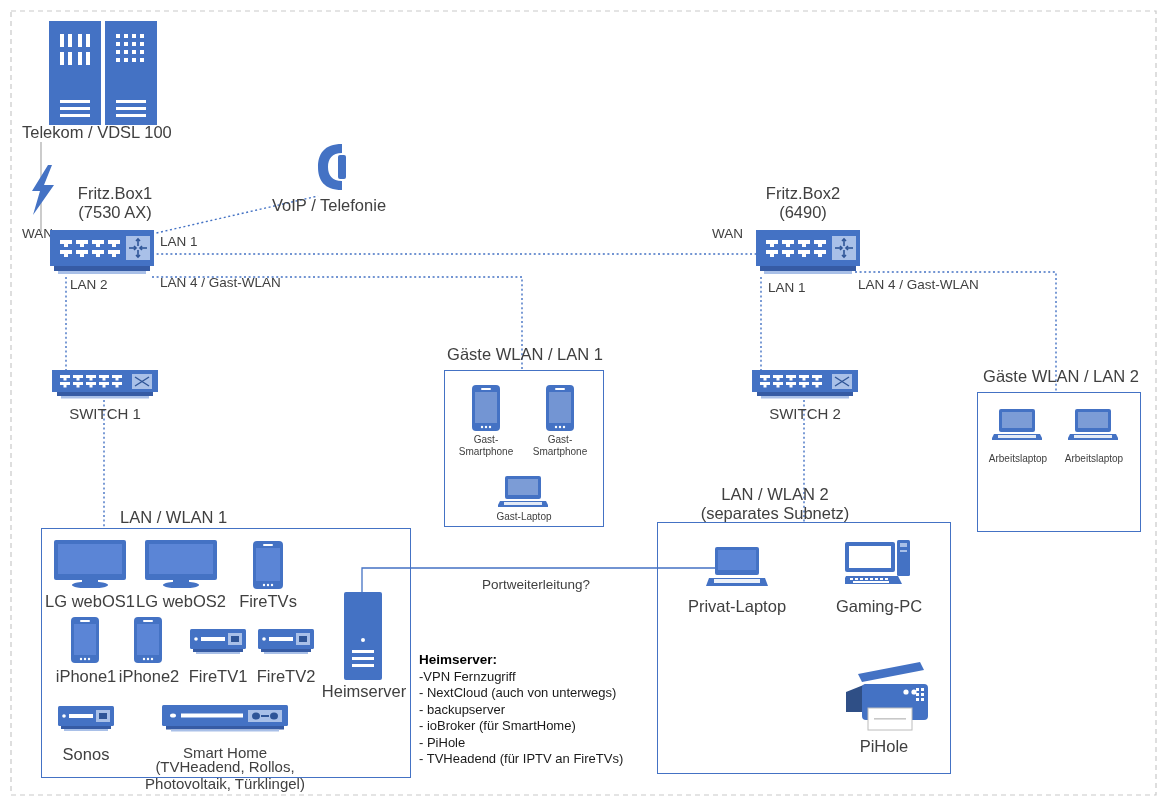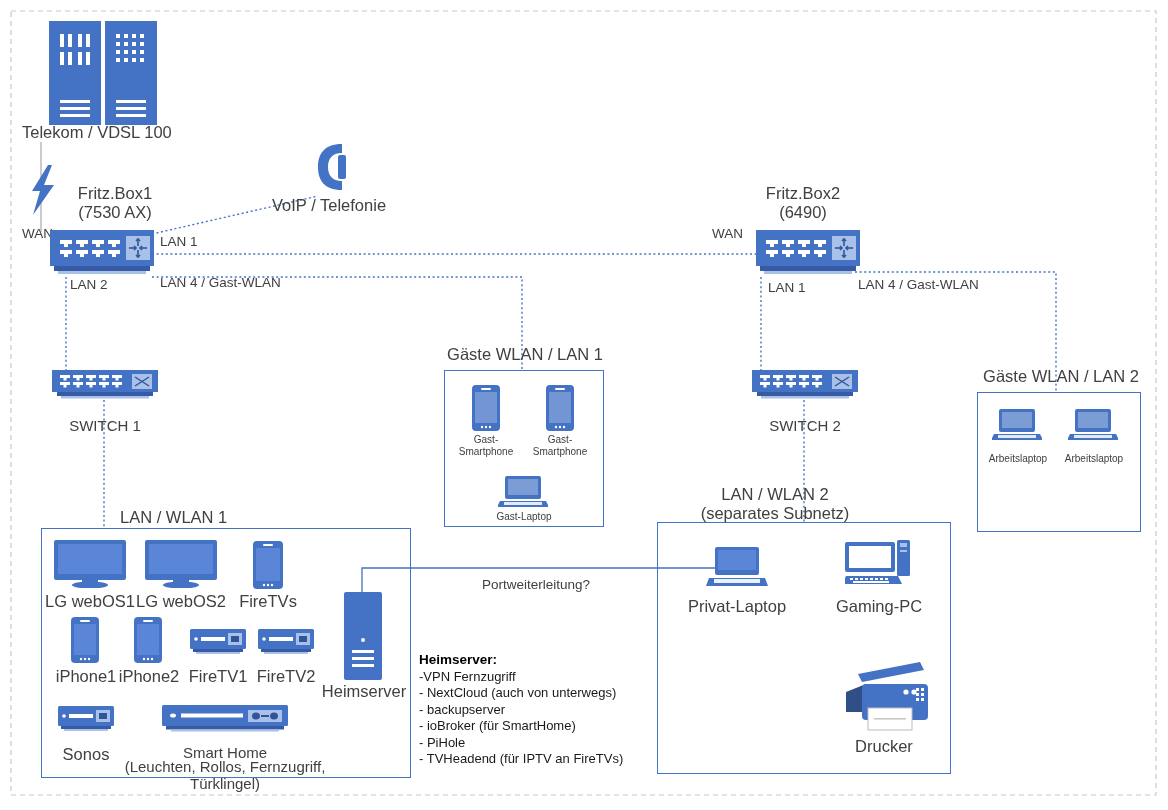--- a/index.html
+++ b/index.html
@@ -10,21 +10,21 @@
     color:#404040;
     overflow:hidden;
     position:relative;
   }
   #stage{position:absolute;left:0;top:0;width:1168px;height:810px;}
   #svg-layer{position:absolute;left:0;top:0;width:1168px;height:810px;pointer-events:none;}
   .node{position:absolute;}
   .lbl{position:absolute;white-space:pre;color:#404040;}
   .lbl.c{text-align:center;}
   .t16{font-size:16.5px;}
-  .t15{font-size:15px;margin-top:12px;}
+  .t15{font-size:15px;}
   .t13{font-size:13.5px;}
   .t11{font-size:15px;}
   .t10{font-size:10px;}
   .grp-box{position:absolute;border:1.3px solid #4472C4;background:transparent;}
   .devlabel{position:absolute;text-align:center;color:#404040;}
   .icon{position:absolute;}
   .hs-note{position:absolute;font-size:13px;line-height:16.5px;color:#1a1a1a;}
   .hs-note b{font-size:13.5px;color:#000;}
 </style>
 </head>
@@ -411,21 +411,21 @@
       <rect x="19" y="8.5" width="62" height="4" fill="#ffffff"></rect>
       <rect x="86" y="5" width="34" height="12" fill="#A9C0E8"></rect>
       <g fill="#2f5597">
         <ellipse cx="94" cy="11" rx="4" ry="3.5"></ellipse>
           <ellipse cx="112" cy="11" rx="4" ry="3.5"></ellipse>
         <rect x="99" y="10" width="8" height="2"></rect>
       </g>
     </svg>
   </div>
   <div class="devlabel t11" style="left:165px;top:744px;width:120px;">Smart Home</div>
-  <div class="devlabel t11" style="left:118px;top:758px;width:214px;">(Leuchten, Rollos, Fernzugriff, Türklingel)</div>
+  <div class="devlabel t11" style="left:118px;top:758px;width:214px;">(TVHeadend, Rollos, Photovoltaik, Türklingel)</div>
 
   <div class="icon" style="left:344px;top:592px;">
     <svg width="38" height="88" viewBox="0 0 38 88">
       <rect x="0" y="0" width="38" height="88" rx="2" fill="#4472C4"></rect>
       <circle cx="19" cy="48" r="2" fill="#ffffff"></circle>
       <rect x="8" y="58" width="22" height="3" fill="#ffffff"></rect>
       <rect x="8" y="65" width="22" height="3" fill="#ffffff"></rect>
       <rect x="8" y="72" width="22" height="3" fill="#ffffff"></rect>
     </svg>
   </div>
@@ -492,15 +492,15 @@
           <rect x="81" y="30" width="3" height="3"></rect>
         <rect x="76" y="35" width="3" height="3"></rect>
           <rect x="81" y="35" width="3" height="3"></rect>
         <rect x="76" y="40" width="3" height="3"></rect>
           <rect x="81" y="40" width="3" height="3"></rect>
       </g>
       <rect x="28" y="50" width="44" height="22" fill="#ffffff" stroke="#bcbcbc" stroke-width="1"></rect>
       <rect x="34" y="60" width="32" height="1.6" fill="#c8c8c8"></rect>
     </svg>
   </div>
-  <div class="devlabel t16" style="left:832px;top:737px;width:104px;">Drucker</div>
+  <div class="devlabel t16" style="left:832px;top:737px;width:104px;">PiHole</div>
 
 </div>
 
 </body></html>

